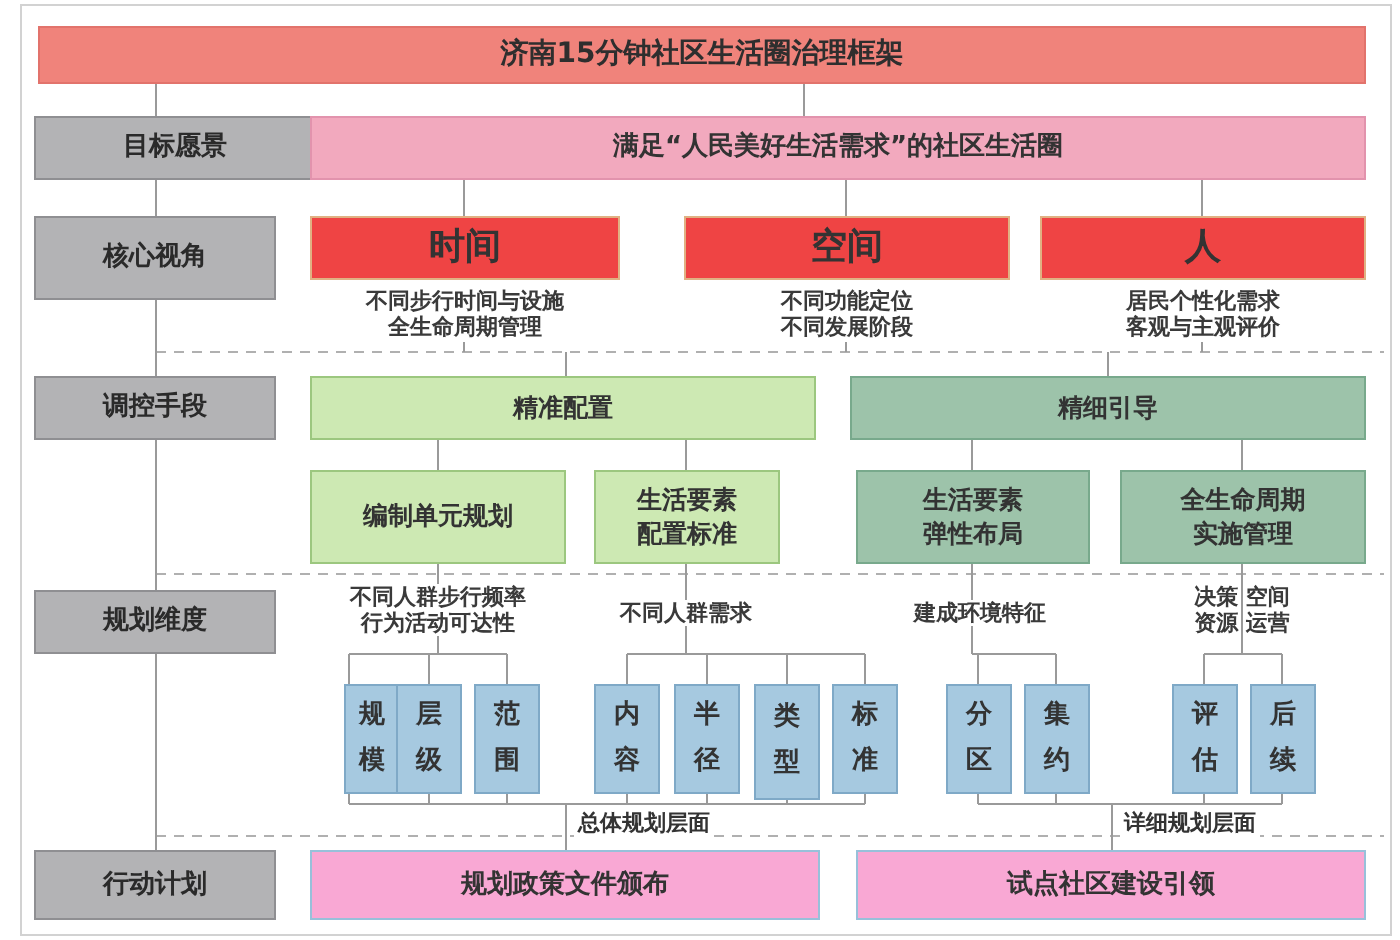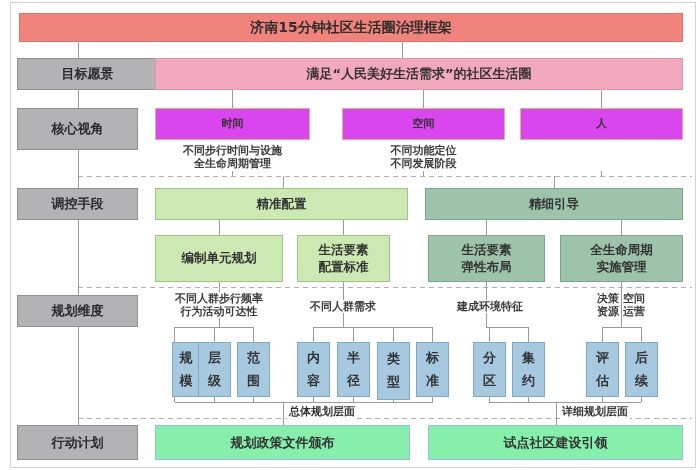--- a/index.html
+++ b/index.html
@@ -12,25 +12,25 @@
   #wires{position:absolute;left:0;top:0;z-index:0;}
   #wires line{stroke:#9a9a9a;stroke-width:1;shape-rendering:crispEdges;}
   #wires line.dash{stroke:#b0b0b0;stroke-dasharray:5 4;}
   .box{
     position:absolute;z-index:2;display:flex;align-items:center;justify-content:center;
     text-align:center;box-sizing:border-box;font-weight:700;line-height:1.35;
   }
   .banner{background:#f0837b;border:1px solid #e2736c;font-size:14px;color:#2e2e2e;}
   .gray{background:#b3b3b5;border:1px solid #8f8f92;font-size:13px;color:#2a2a2a;}
   .pink{background:#f2a9be;border:1px solid #e293ad;font-size:13px;}
-  .peach{background:#d946ef;border:1px solid #e0b183;font-size:11px;}
+  .peach{background:#ef4444;border:1px solid #e0b183;font-size:18px;}
   .lgreen{background:#cde9b3;border:1px solid #9cc77f;font-size:12.5px;}
   .sgreen{background:#9dc3aa;border:1px solid #78a98c;font-size:12.5px;}
   .bluebox{background:#a6c9e0;border:1px solid #7fa9c7;font-size:13px;}
-  .bluebar{background:#86efac;border:1px solid #98c0da;font-size:13px;}
+  .bluebar{background:#f9a8d4;border:1px solid #98c0da;font-size:13px;}
   .note{
     position:absolute;z-index:1;font-size:11px;font-weight:600;line-height:13px;
     color:#3a3a3a;text-align:center;
   }
   .note.bgmask{background:#ffffff;}
   .note span{display:block;}
   .vtxt{width:15px;margin:0 auto;word-break:break-all;line-height:1.75;display:block;}
   .two span{display:block;}
   .lvl{position:absolute;z-index:2;font-size:11px;font-weight:600;background:#fff;padding:0 2px;}
 </style>
@@ -126,20 +126,24 @@
   <div class="box peach" style="left:520px;top:108px;width:163px;height:32px;">人</div>
 
   <div class="note" style="left:155px;top:144px;width:155px;">
     <span>不同步行时间与设施</span>
     <span>全生命周期管理</span>
   </div>
   <div class="note" style="left:342px;top:144px;width:163px;">
     <span>不同功能定位</span>
     <span>不同发展阶段</span>
   </div>
+  <div class="note" style="left:520px;top:144px;width:163px;">
+    <span>居民个性化需求</span>
+    <span>客观与主观评价</span>
+  </div>
 
   <div class="box lgreen" style="left:155px;top:188px;width:253px;height:32px;">精准配置</div>
   <div class="box sgreen" style="left:425px;top:188px;width:258px;height:32px;">精细引导</div>
 
   <div class="box lgreen" style="left:155px;top:235px;width:128px;height:47px;">编制单元规划</div>
   <div class="box lgreen two" style="left:297px;top:235px;width:93px;height:47px;">
     <div>
         <span>生活要素</span>
         <span>配置标准</span>
       </div>

